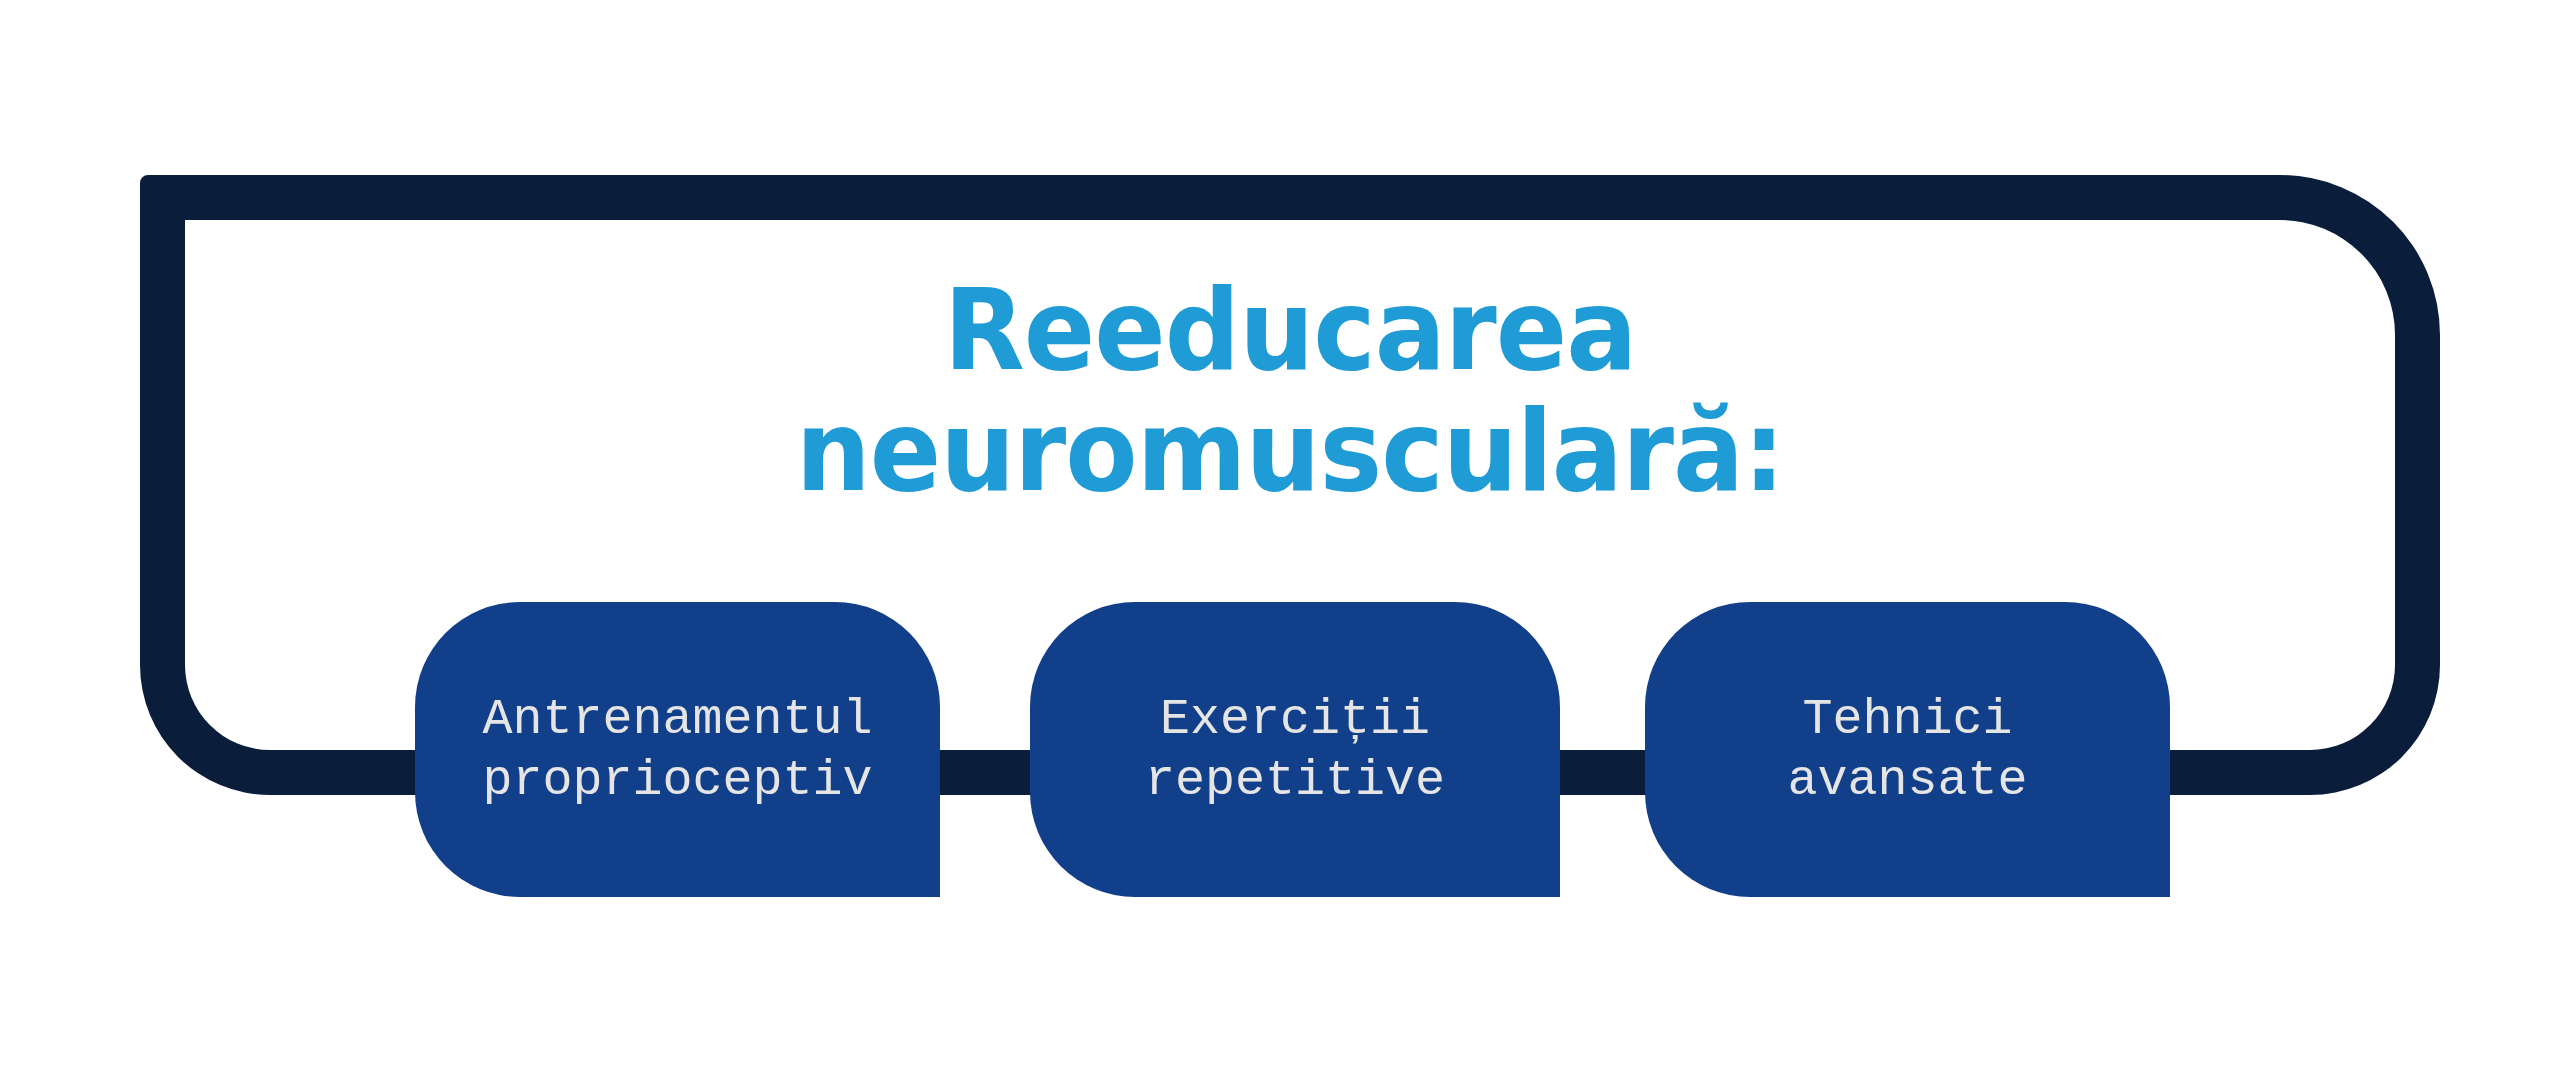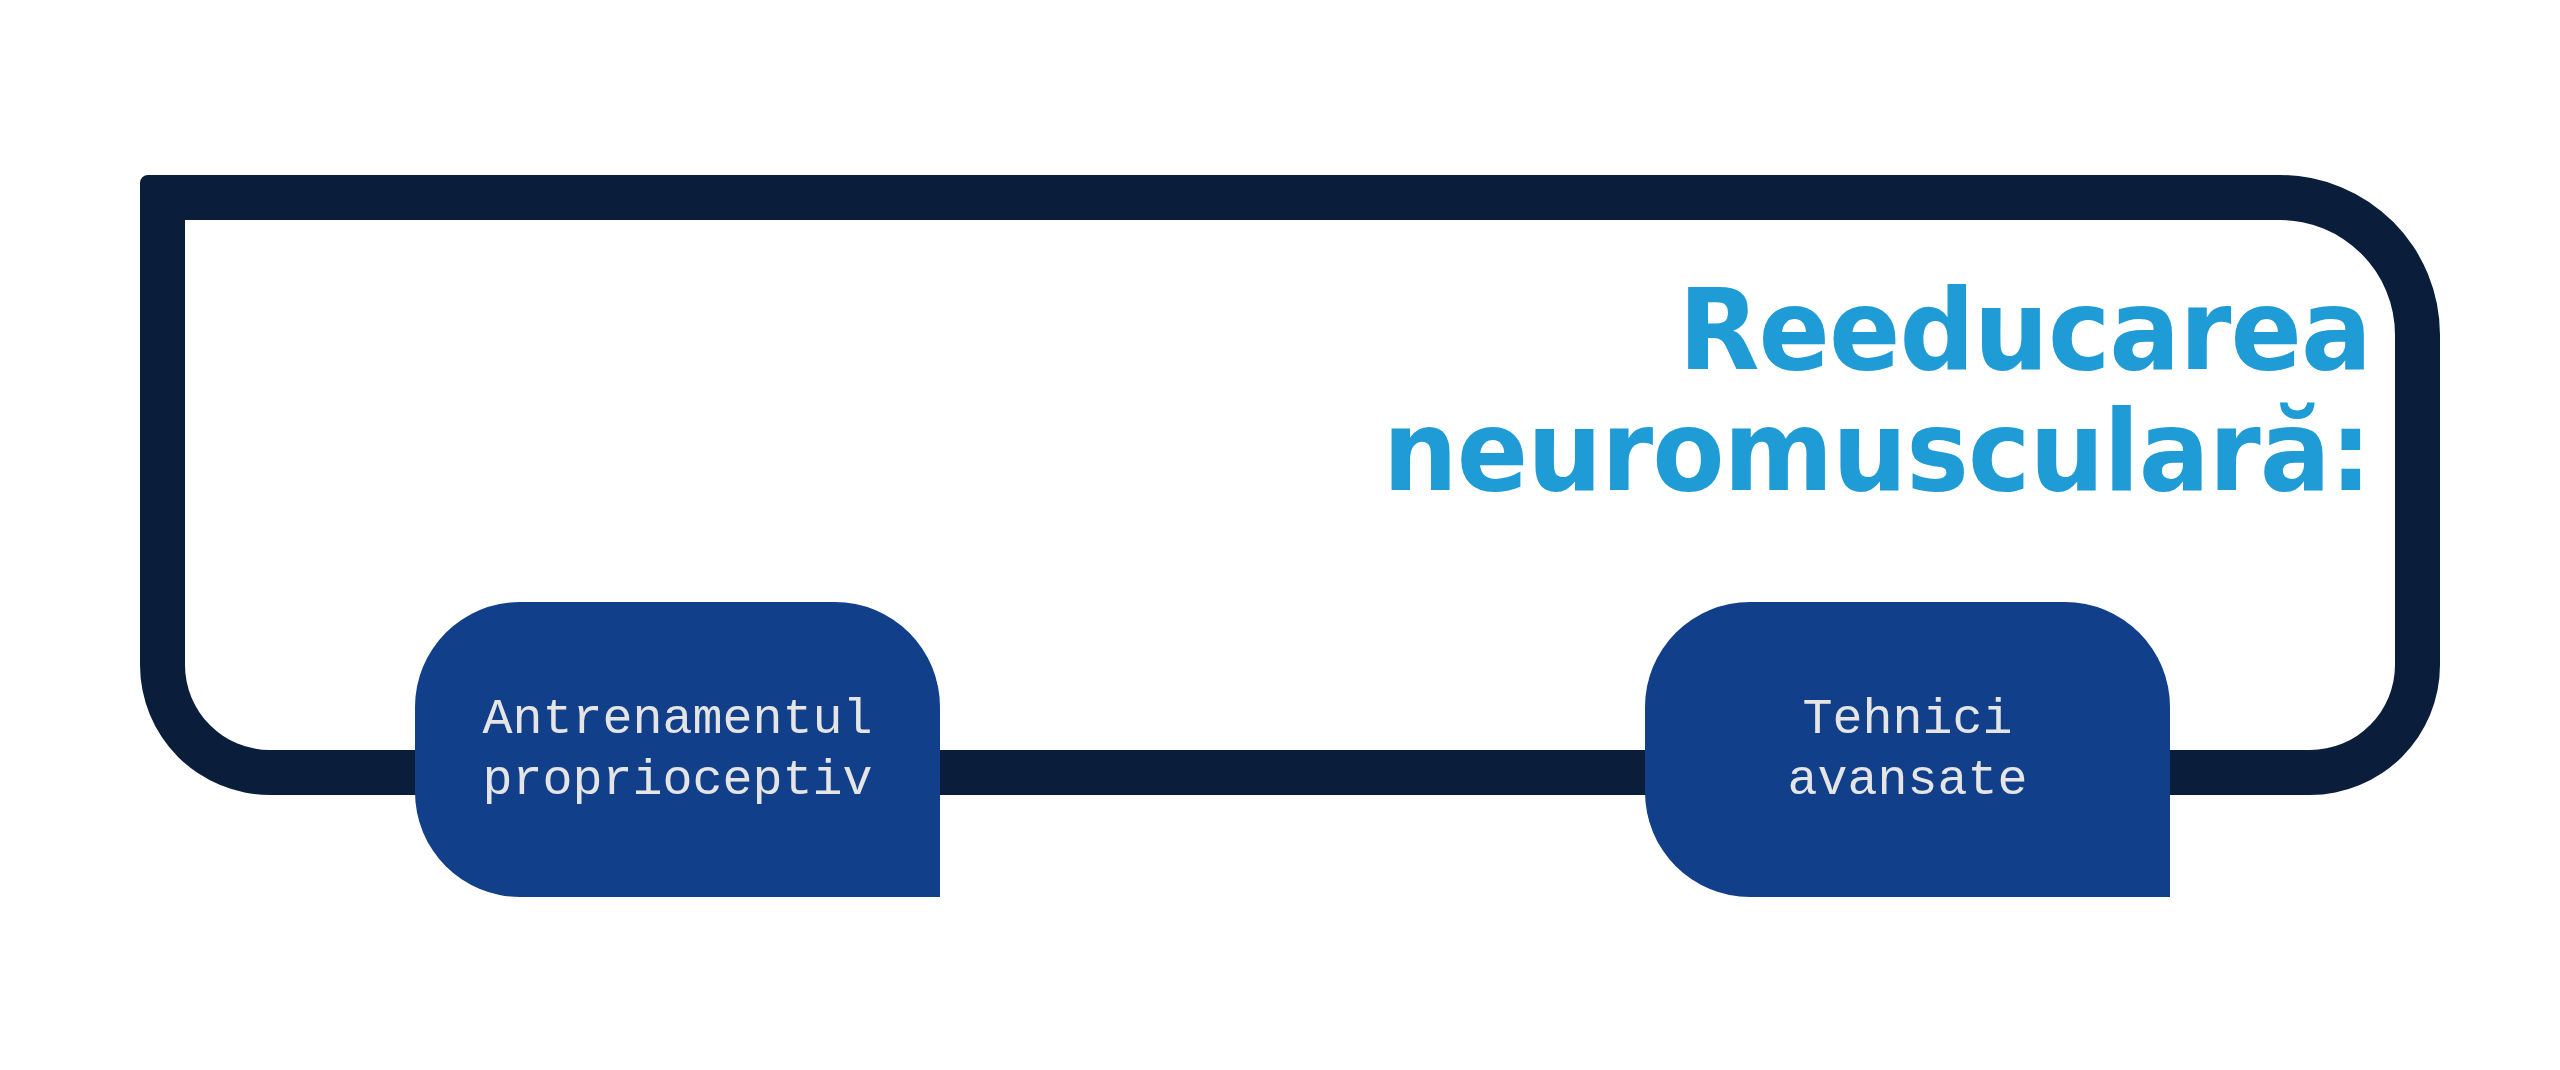--- a/index.html
+++ b/index.html
@@ -36,21 +36,21 @@
     border-bottom-left-radius: 130px;
     background: transparent;
   }
 
   
   .title-block {
     position: absolute;
     left: 140px;
     top: 270px;
     width: 2300px;
-    text-align: right;
+    text-align: center;
     z-index: 3;
   }
   .title-line {
     display: block;
     color: #1f9bd6;
     font-family: "DejaVu Sans", sans-serif;
     font-weight: 700;
     font-size: 112px;
     line-height: 1.08;
     letter-spacing: -1px;
@@ -112,20 +112,24 @@
     <span class="title-line">neuromusculară:</span>
   </div>
 
   <div class="badge-row">
 
     <div class="badge badge-1">
       <span class="badge-label">Antrenamentul
 proprioceptiv</span>
     </div>
 
+    <div class="badge badge-2">
+      <span class="badge-label">Exerciții
+repetitive</span>
+    </div>
 
     <div class="badge badge-3">
       <span class="badge-label">Tehnici
 avansate</span>
     </div>
 
   </div>
 
 </div>
 

